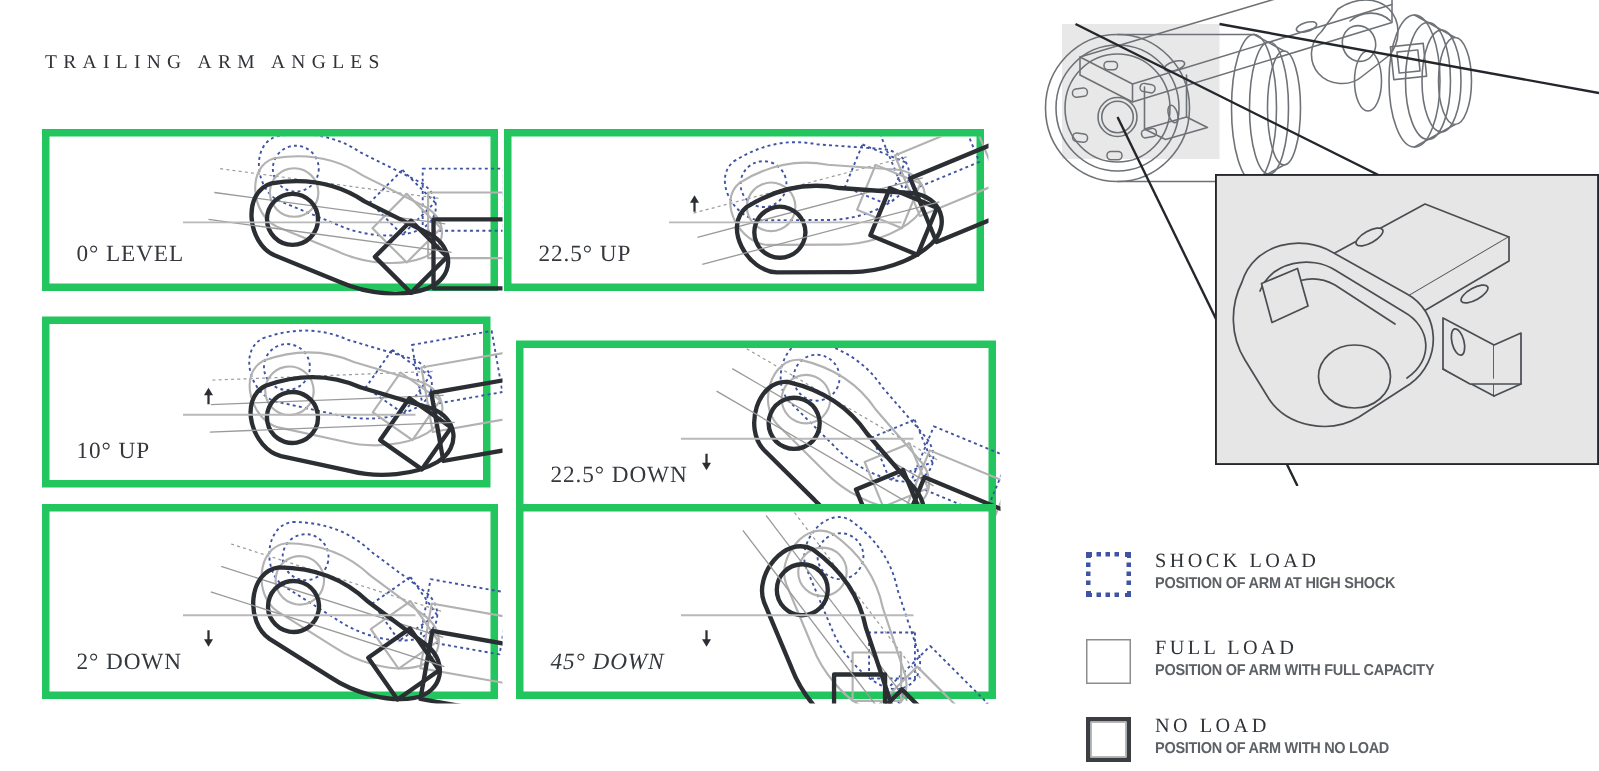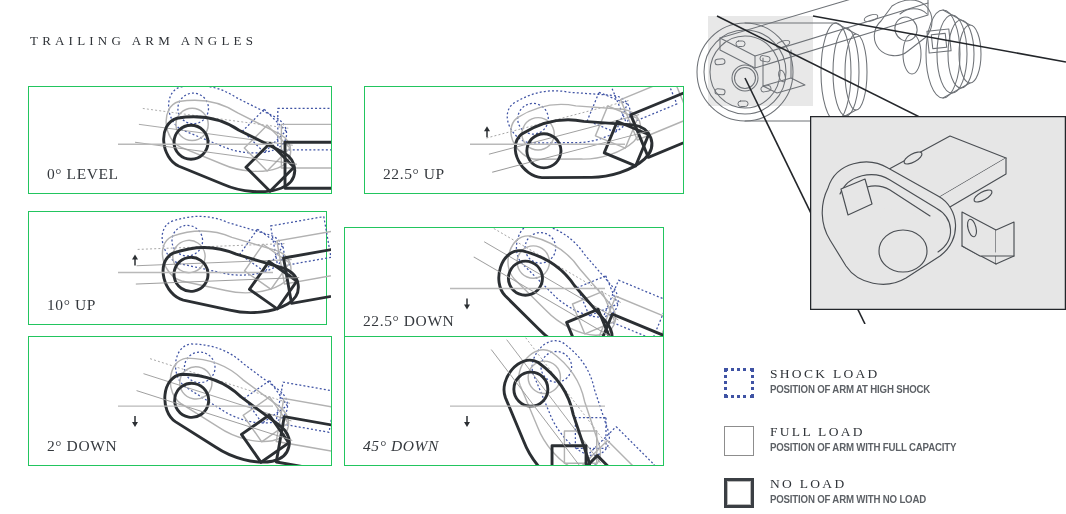--- a/index.html
+++ b/index.html
@@ -8,21 +8,21 @@
     font-family:"Liberation Serif",serif;position:relative;
   }
   #stage{position:absolute;left:0;top:0;width:1066px;height:514px;}
 
   .title{
     position:absolute;left:30px;top:33px;
     font-family:"Liberation Serif",serif;
     font-size:13px;letter-spacing:4.2px;color:#2f3338;white-space:nowrap;
   }
 
-  .panel{position:absolute;border:1px solid #22c55e;background:#fff;box-sizing:border-box;}
+  .panel{position:absolute;border:5px solid #22c55e;background:#fff;box-sizing:border-box;}
   .panel-label{
     position:absolute;left:18px;bottom:10px;
     font-family:"Liberation Serif",serif;
     font-size:15.5px;letter-spacing:.6px;color:#35393e;white-space:nowrap;
   }
   .panel svg{position:absolute;left:0;top:0;}
 
   .legend{position:absolute;}
   .legend-row{position:absolute;left:0;display:flex;align-items:flex-start;}
   .swatch{width:30px;height:30px;box-sizing:border-box;flex:none;margin-top:2px;}
@@ -68,21 +68,21 @@
             <path d="M -36 -26 C -12 -30 8 -26 26 -14 L 70 8 C 86 17 86 37 68 44 C 52 50 28 48 10 40 L -34 22 C -52 14 -56 -20 -36 -26 Z"></path>
             <circle cx="-22" cy="-2" r="17" stroke-width="2.9"></circle>
             <rect x="40" y="6" width="34" height="34" transform="rotate(45 57 23)" stroke-width="2.9"></rect>
             <rect x="72" y="-2" width="60" height="46" stroke-width="2.9"></rect>
             <line x1="-78" y1="-2" x2="84" y2="20" stroke-width="0.9" stroke="#9a9a9a"></line>
           </g>
           <line x1="89" y1="57.24" x2="244" y2="57.24" stroke="#b9b9b9" stroke-width="1.3"></line>
         </svg>
         <div class="panel-label">0° LEVEL</div>
       </div>
-      <div class="panel" style="left: 364px; top: 86px; width: 320px; height: 108px;">
+      <div class="panel" style="left: 336px; top: 86px; width: 320px; height: 108px;">
         <svg width="318" height="106" viewBox="0 0 318 106">
           <g transform="translate(200,57.24) rotate(-22.5) translate(0,-34) scale(.9)" fill="none" stroke="#3f53a4" stroke-width="1.4" stroke-linejoin="round" stroke-dasharray="2.2 2.4" opacity="1">
             <path d="M -36 -26 C -12 -30 8 -26 26 -14 L 70 8 C 86 17 86 37 68 44 C 52 50 28 48 10 40 L -34 22 C -52 14 -56 -20 -36 -26 Z"></path>
             <circle cx="-22" cy="-2" r="17" stroke-width="1.4"></circle>
             <rect x="40" y="6" width="34" height="34" transform="rotate(45 57 23)" stroke-width="1.4"></rect>
             <rect x="72" y="-2" width="60" height="46" stroke-width="1.4"></rect>
             <line x1="-78" y1="-2" x2="84" y2="20" stroke-width="0.9" stroke="#9a9a9a"></line>
           </g>
           <g transform="translate(200,57.24) rotate(-22.5) translate(0,-18) scale(.95)" fill="none" stroke="#b2b2b2" stroke-width="1.5" stroke-linejoin="round" opacity="1">
             <path d="M -36 -26 C -12 -30 8 -26 26 -14 L 70 8 C 86 17 86 37 68 44 C 52 50 28 48 10 40 L -34 22 C -52 14 -56 -20 -36 -26 Z"></path>

